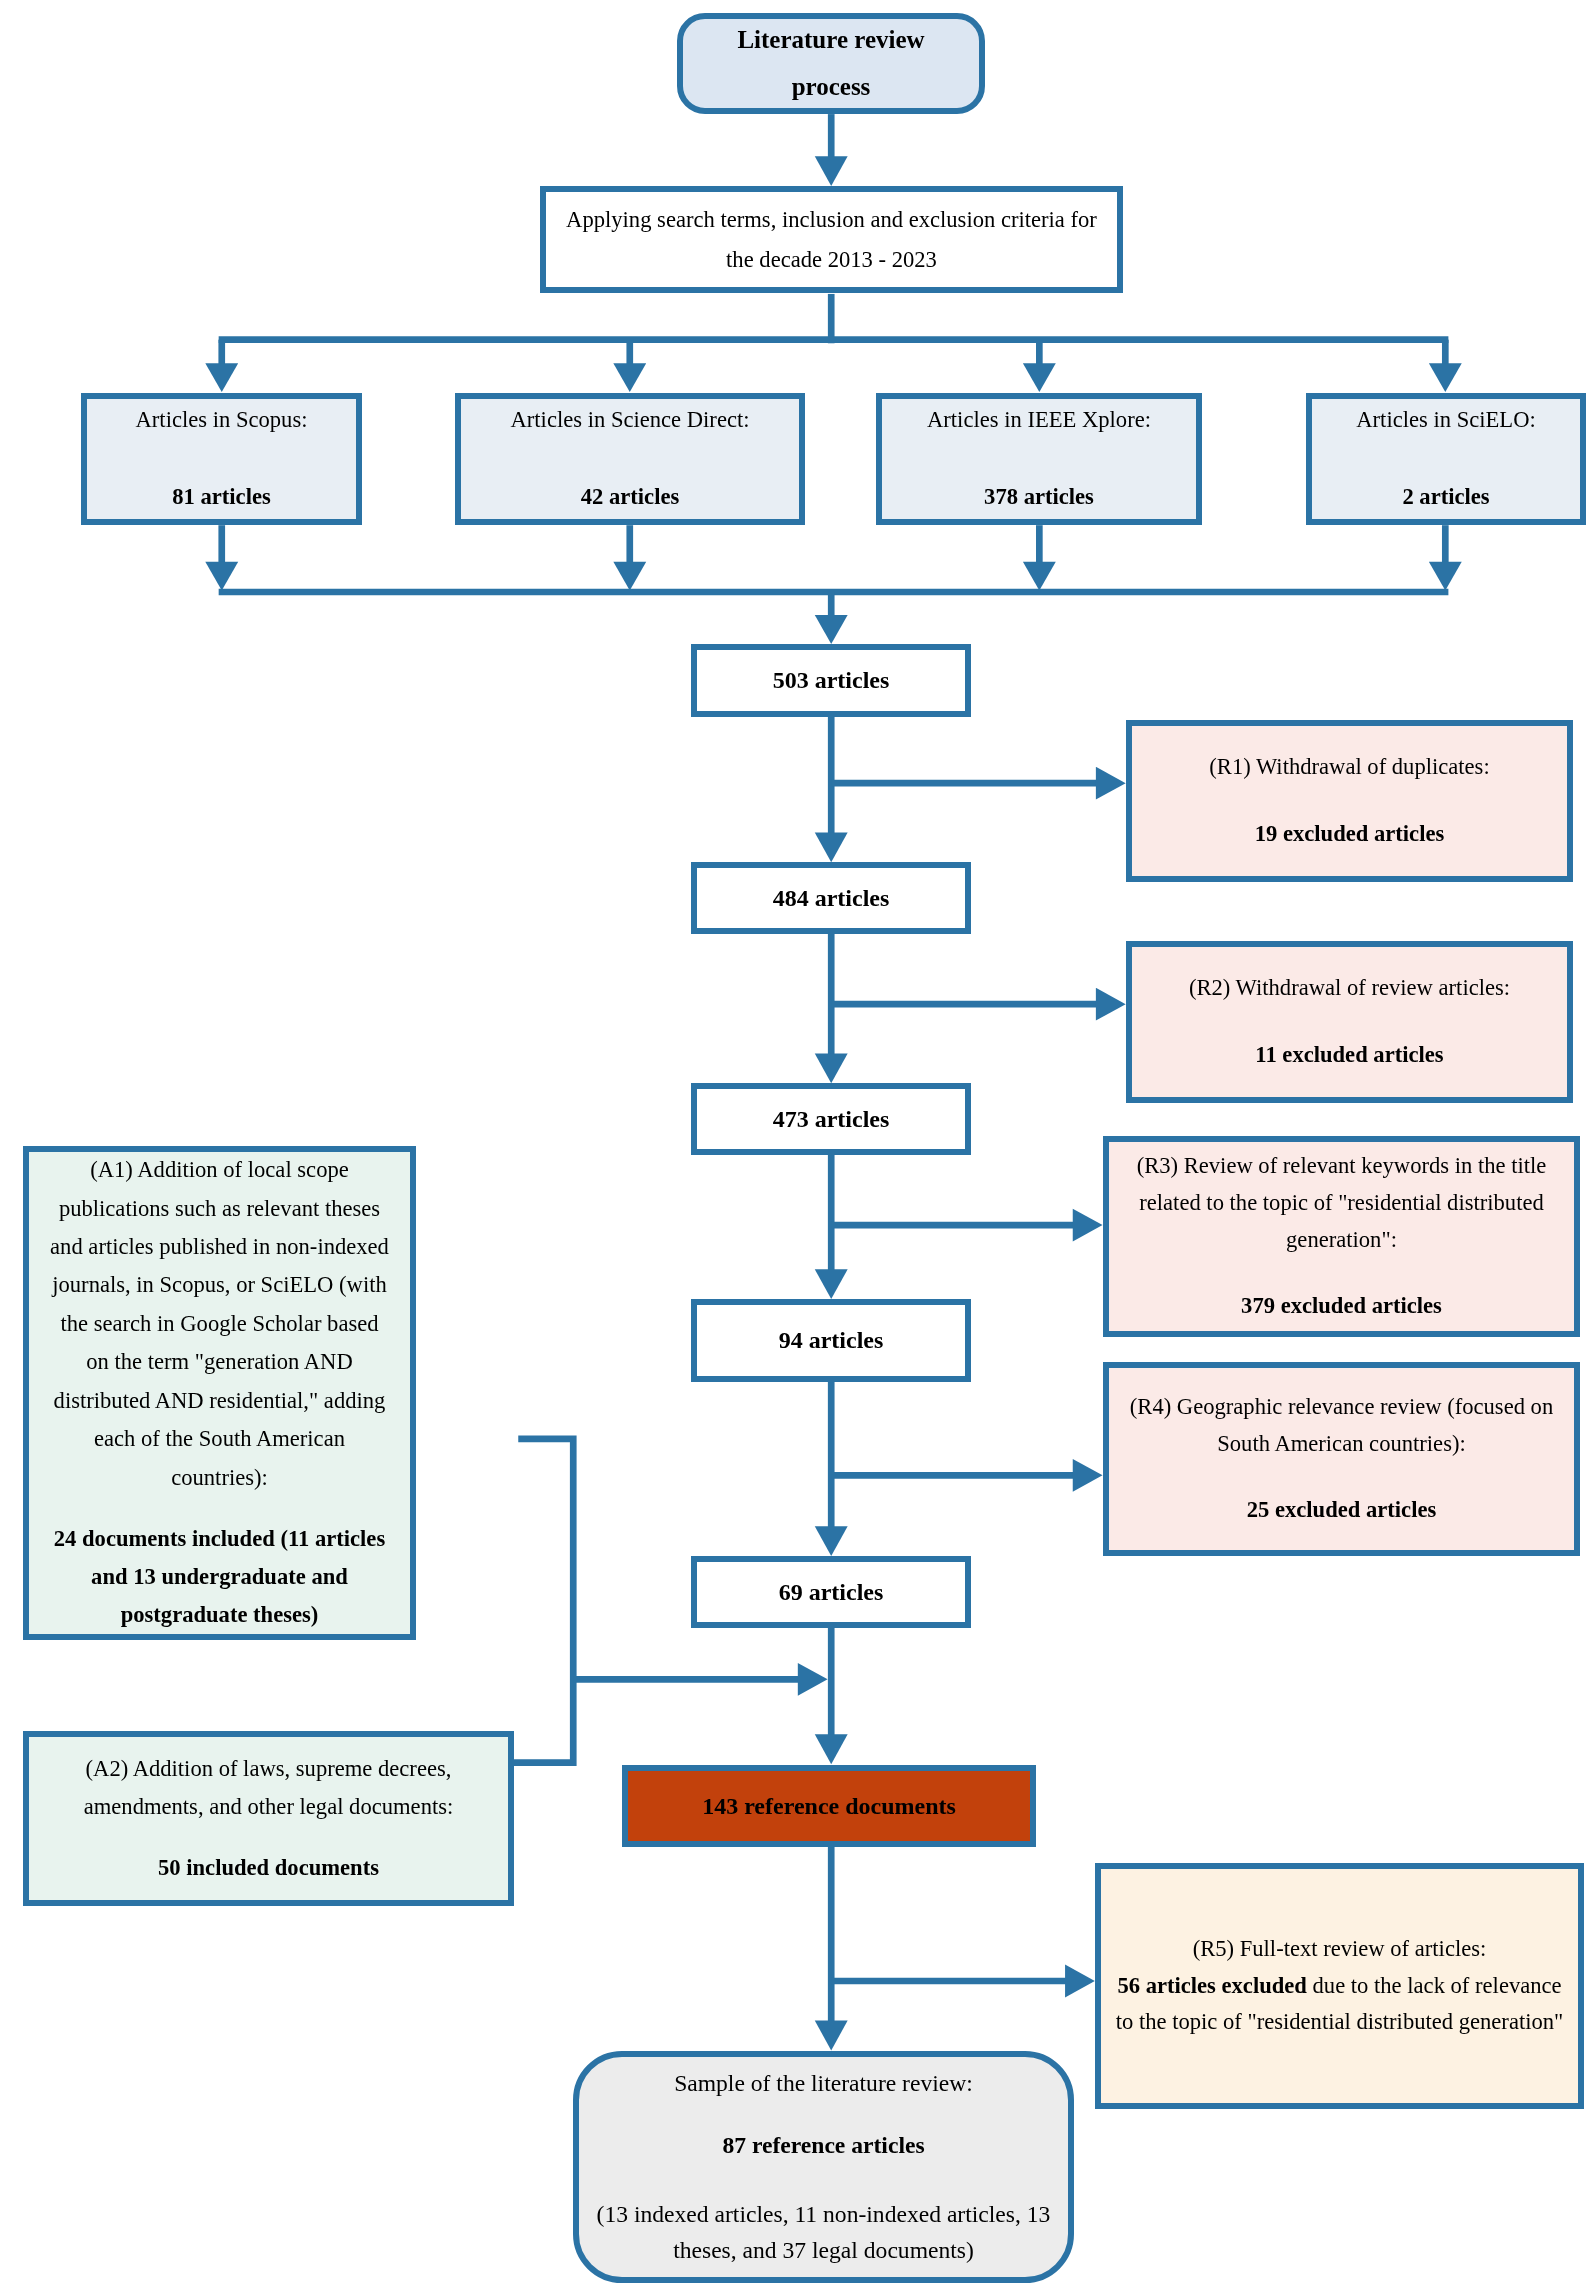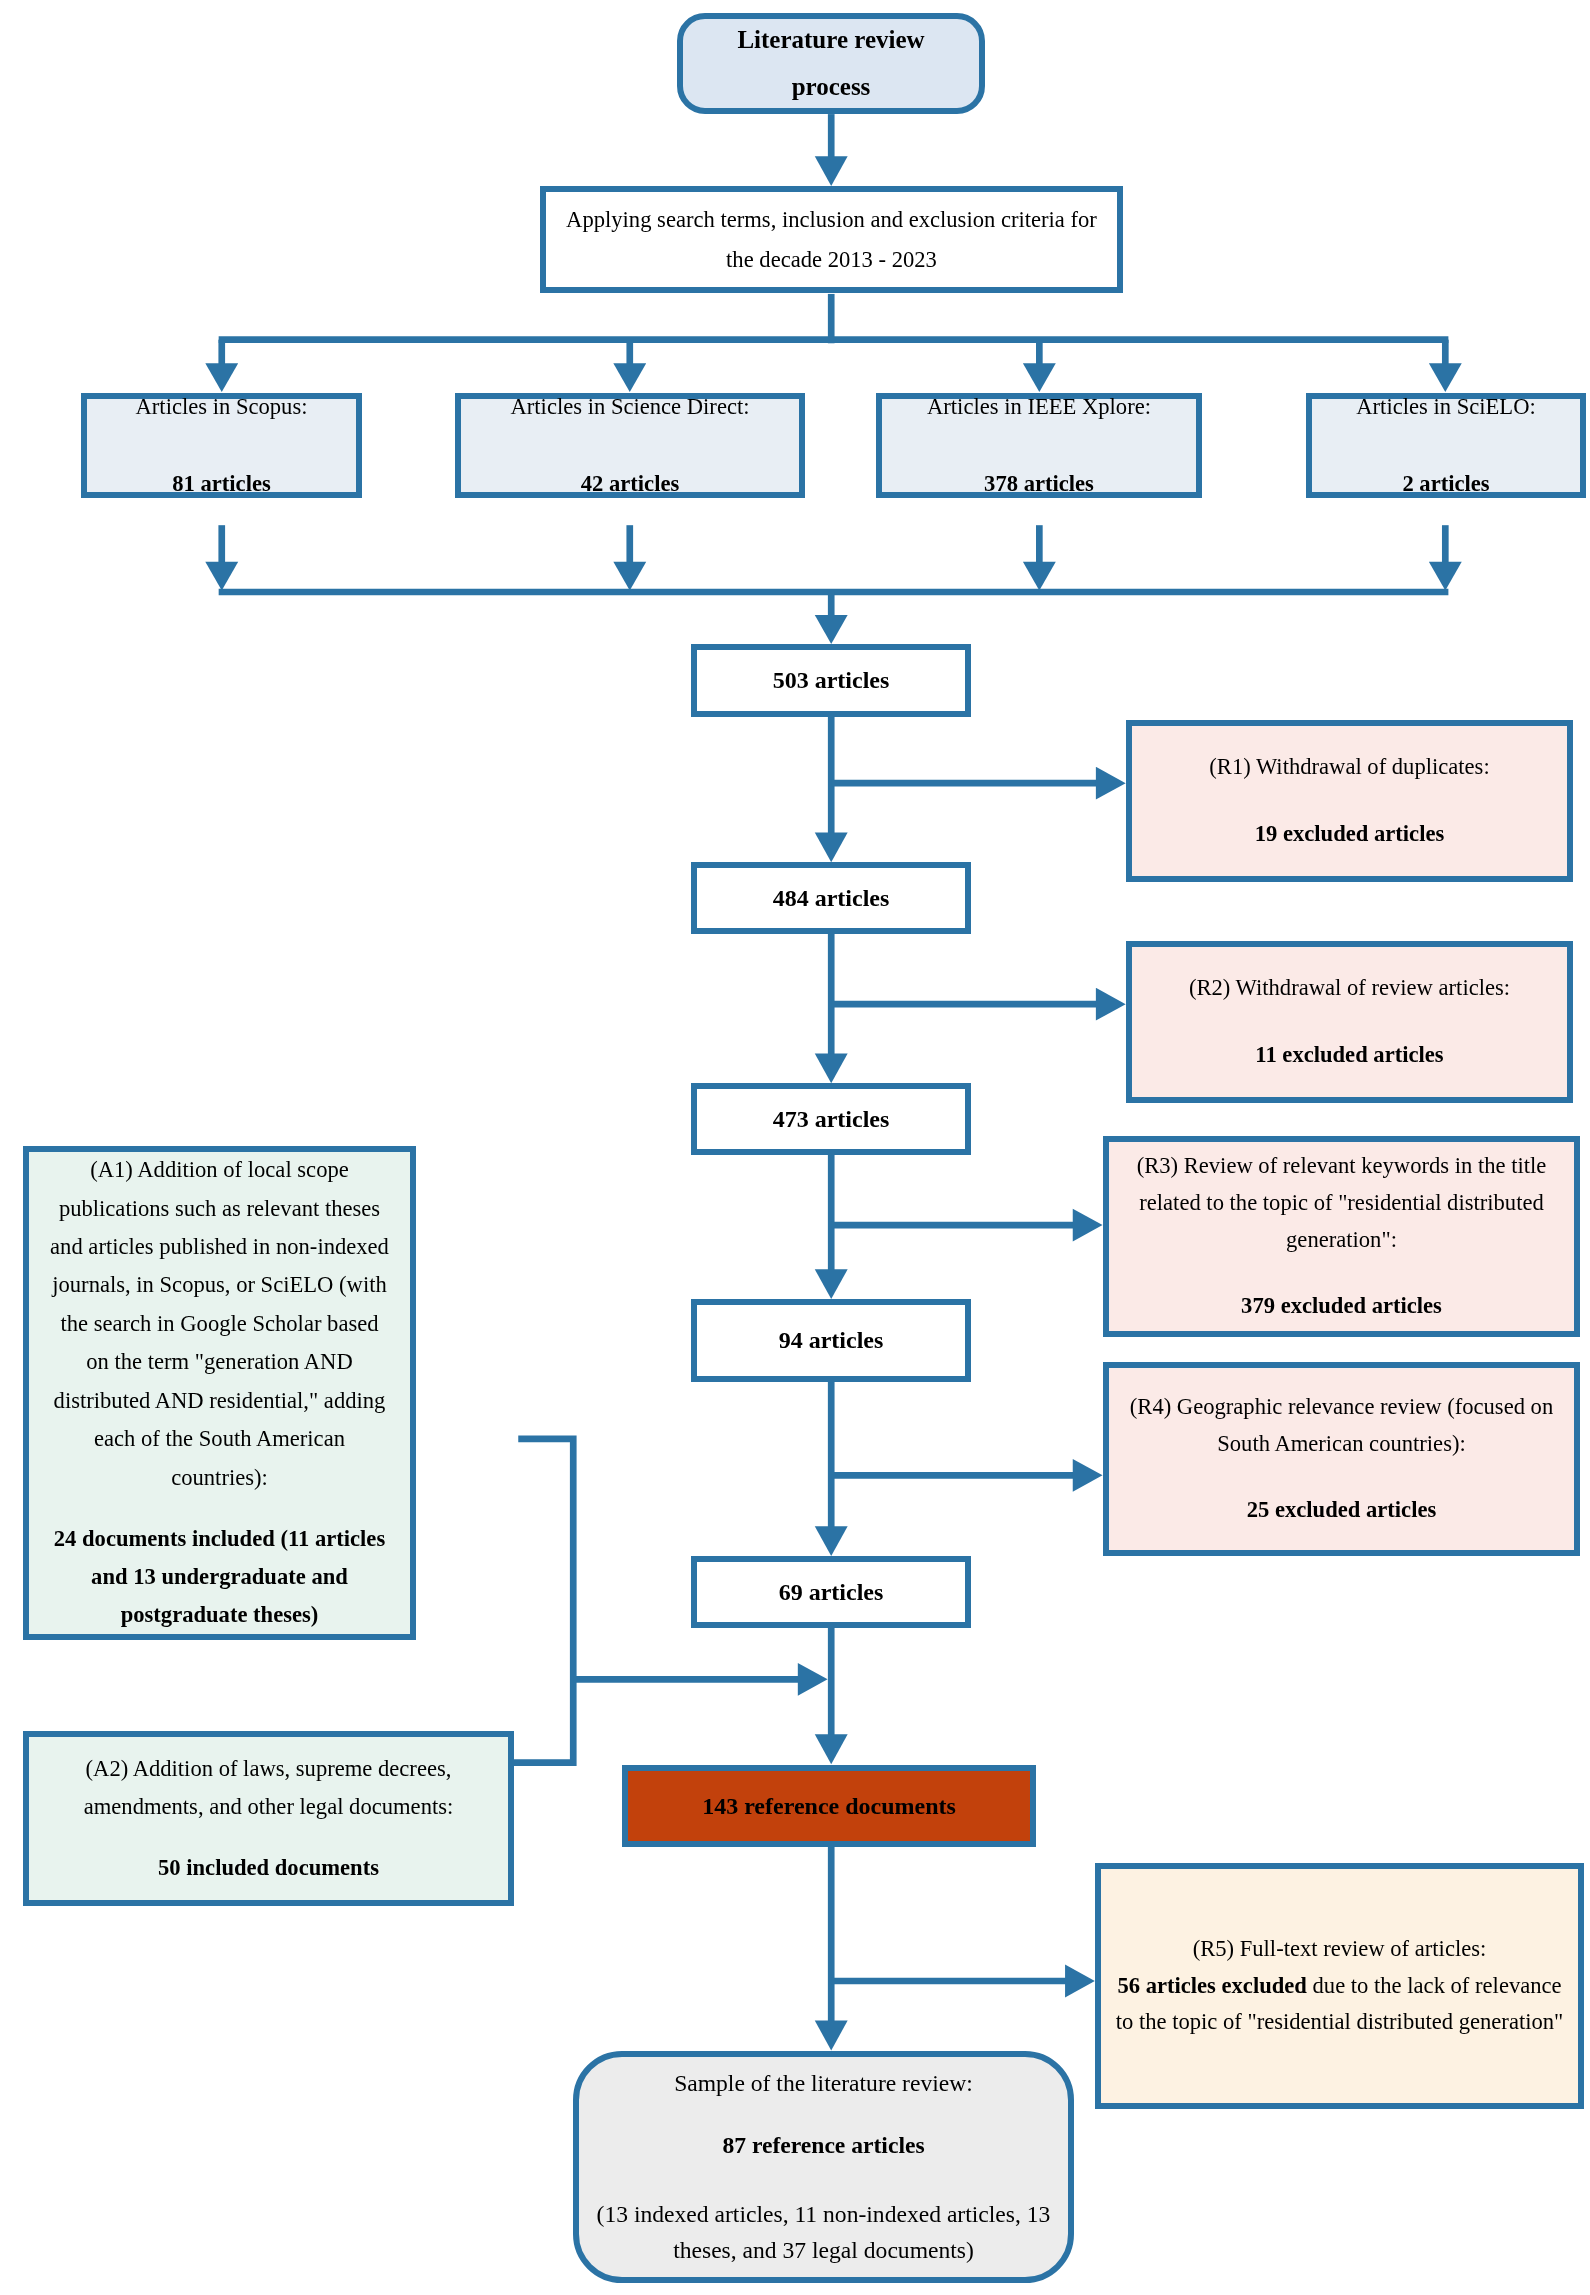--- a/index.html
+++ b/index.html
@@ -26,21 +26,21 @@
   }
   .node p{margin:0;}
   .fs{font-size:22.6px;line-height:1.62;}
   .big{font-size:24px;line-height:1.6;}
   .bold{font-weight:bold;}
   
   #start{left:677px;top:13px;width:308px;height:101px;border-radius:28px;background:var(--fill-start);}
   #start p{font-size:25px;font-weight:bold;line-height:1.85;}
   #applying{left:540px;top:186px;width:583px;height:107px;background:#fff;}
   #applying p{font-size:22.6px;line-height:1.75;}
-  .source{top:393px;height:105px;background:var(--fill-source);}
+  .source{top:393px;height:132px;background:var(--fill-source);}
   #src-scopus{left:81px;width:281px;}
   #src-sciencedirect{left:455px;width:350px;}
   #src-ieee{left:876px;width:326px;}
   #src-scielo{left:1306px;width:280px;}
   .source .count{margin-top:40px;}
   .total{left:691px;width:280px;background:#fff;}
   #t503{top:644px;height:73px;}
   #t484{top:862px;height:72px;}
   #t473{top:1083px;height:72px;}
   #t94{top:1299px;height:83px;}

